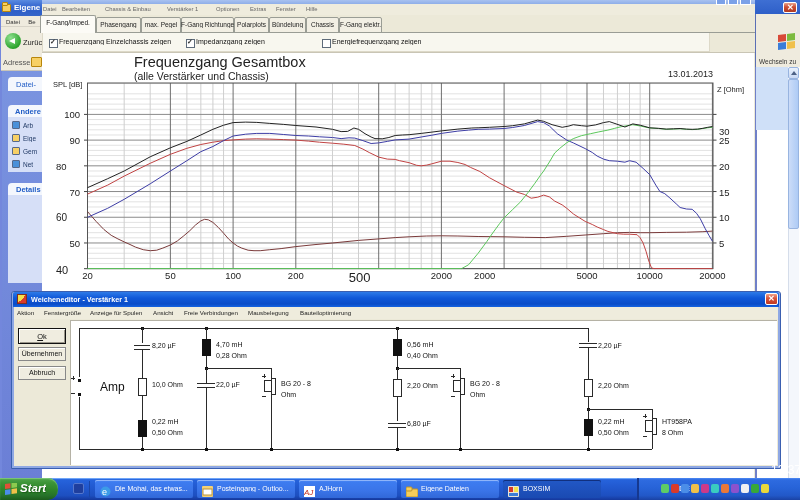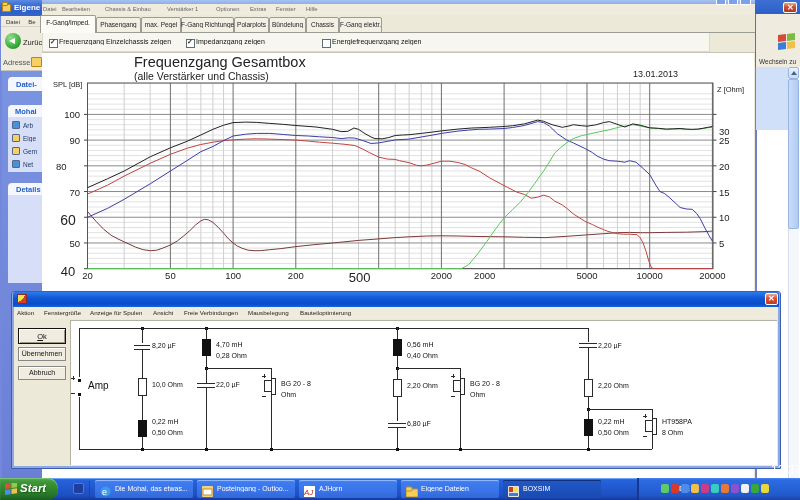--- a/index.html
+++ b/index.html
@@ -17,23 +17,23 @@
 <div class="abs tt" style="left:6px;top:18.5px;width:36px;font-size:6px;color:#333;z-index:7">Datei&nbsp;&nbsp;&nbsp;&nbsp;&nbsp;Be</div>
 <div class="abs tt" style="left:1px;top:27px;width:41px;height:27px;background:#EFEBDE;z-index:6"></div>
 <div class="abs tt" style="left:5px;top:33px;width:16px;height:16px;border-radius:50%;background:radial-gradient(circle at 35% 30%,#8FE08F,#2DA42D 70%,#1E7A1E);z-index:7"></div>
 <div class="abs tt" style="left:9px;top:38px;width:0;height:0;border-top:3px solid transparent;border-bottom:3px solid transparent;border-right:6px solid #fff;z-index:8"></div>
 <div class="abs tt" style="left:23px;top:38px;width:19px;font-size:7.5px;color:#222;z-index:7">Zurüc</div>
 <div class="abs tt" style="left:1px;top:54px;width:41px;height:17px;background:#EFEBDE;border-bottom:1px solid #C8C4B8;z-index:6"></div>
 <div class="abs tt" style="left:3px;top:58px;width:27px;font-size:7.5px;color:#555;z-index:7">Adresse</div>
 <div class="abs tt" style="left:31px;top:57px;width:11px;height:10px;background:#F7D065;border:1px solid #B8860B;border-radius:1px;z-index:7"></div>
 <div class="abs tt" style="left:2px;top:71px;width:40px;height:407px;background:linear-gradient(180deg,#7A94E0,#6B7FD6);z-index:6"></div>
 <div class="abs tt" style="left:8px;top:77px;width:34px;height:14px;background:#F4F7FD;border-radius:4px 0 0 0;z-index:7"></div>
-<div class="abs tt" style="left:16px;top:80px;width:26px;font-size:7.5px;font-weight:bold;color:#215DC6;z-index:8">Datei-</div>
+<div class="abs tt" style="left:16px;top:80px;width:26px;font-size:7.5px;font-weight:normal;color:#215DC6;z-index:8">Datei-</div>
 <div class="abs tt" style="left:8px;top:105px;width:34px;height:12px;background:#F4F7FD;border-radius:4px 0 0 0;z-index:7"></div>
-<div class="abs tt" style="left:15px;top:107px;width:27px;font-size:7.5px;font-weight:bold;color:#215DC6;z-index:8">Mohai</div>
+<div class="abs tt" style="left:15px;top:107px;width:27px;font-size:7.5px;font-weight:bold;color:#215DC6;z-index:8">Andere</div>
 <div class="abs tt" style="left:8px;top:117px;width:34px;height:55px;background:#D6DFF7;z-index:7"></div>
 <div class="abs tt" style="left:12px;top:121px;width:8px;height:8px;background:#4A90D9;border:1px solid #56688a;border-radius:1px;z-index:8"></div>
 <div class="abs tt" style="left:23px;top:122px;width:18px;font-size:6.5px;color:#1F3864;z-index:8">Arb</div>
 <div class="abs tt" style="left:12px;top:134px;width:8px;height:8px;background:#F7D065;border:1px solid #56688a;border-radius:1px;z-index:8"></div>
 <div class="abs tt" style="left:23px;top:135px;width:18px;font-size:6.5px;color:#1F3864;z-index:8">Eige</div>
 <div class="abs tt" style="left:12px;top:147px;width:8px;height:8px;background:#F7D065;border:1px solid #56688a;border-radius:1px;z-index:8"></div>
 <div class="abs tt" style="left:23px;top:148px;width:18px;font-size:6.5px;color:#1F3864;z-index:8">Gem</div>
 <div class="abs tt" style="left:12px;top:160px;width:8px;height:8px;background:#4A90D9;border:1px solid #56688a;border-radius:1px;z-index:8"></div>
 <div class="abs tt" style="left:23px;top:161px;width:18px;font-size:6.5px;color:#1F3864;z-index:8">Net</div>
 <div class="abs tt" style="left:8px;top:183px;width:34px;height:12px;background:#F4F7FD;border-radius:4px 0 0 0;z-index:7"></div>
@@ -77,30 +77,30 @@
 <div class="abs tt" style="left:50px;top:38px;font-size:7px;color:#333;font-weight:bold;z-index:14">✓</div>
 <div class="abs tt" style="left:59px;top:38px;font-size:7px;color:#111;z-index:13">Frequenzgang Einzelchassis zeigen</div>
 <div class="abs tt" style="left:186px;top:39px;width:9px;height:9px;background:#fff;border:1px solid #5E6B7A;z-index:13"></div>
 <div class="abs tt" style="left:187px;top:38px;font-size:7px;color:#333;font-weight:bold;z-index:14">✓</div>
 <div class="abs tt" style="left:196px;top:38px;font-size:7px;color:#111;z-index:13">Impedanzgang zeigen</div>
 <div class="abs tt" style="left:322px;top:39px;width:9px;height:9px;background:#fff;border:1px solid #5E6B7A;z-index:13"></div>
 <div class="abs tt" style="left:332px;top:38px;font-size:7px;color:#111;z-index:13">Energiefrequenzgang zeigen</div>
 <div class="abs tt" style="left:42px;top:53px;width:712px;height:425px;background:#fff;z-index:10"></div>
 <div class="abs tt" style="left:134px;top:54px;font-size:14.5px;color:#222;z-index:12">Frequenzgang Gesamtbox</div>
 <div class="abs tt" style="left:134px;top:70px;font-size:10.5px;color:#222;z-index:12">(alle Verstärker und Chassis)</div>
-<div class="abs tt" style="left:633px;top:69px;width:80px;font-size:9px;color:#222;text-align:left;z-index:12">13.01.2013</div>
+<div class="abs tt" style="left:633px;top:69px;width:80px;font-size:9px;color:#222;text-align:right;z-index:12">13.01.2013</div>
 <div class="abs tt" style="left:53px;top:79.5px;font-size:7.5px;color:#222;z-index:12">SPL [dB]</div>
 <div class="abs tt" style="left:717px;top:84.5px;font-size:7.5px;color:#222;z-index:12">Z [Ohm]</div>
 <div class="abs tt" style="left:56px;top:109.4px;width:24px;font-size:9.5px;color:#222;text-align:right;z-index:12">100</div>
 <div class="abs tt" style="left:56px;top:135.1px;width:24px;font-size:9.5px;color:#222;text-align:right;z-index:12">90</div>
 <div class="abs tt" style="left:56px;top:160.8px;width:24px;font-size:9.5px;color:#222;text-align:left;z-index:12">80</div>
 <div class="abs tt" style="left:56px;top:186.5px;width:24px;font-size:9.5px;color:#222;text-align:right;z-index:12">70</div>
-<div class="abs tt" style="left:56px;top:212.3px;width:24px;font-size:14px;color:#222;text-align:center;z-index:12">60</div>
+<div class="abs tt" style="left:56px;top:212.3px;width:24px;font-size:10px;color:#222;text-align:left;z-index:12">60</div>
 <div class="abs tt" style="left:56px;top:238.0px;width:24px;font-size:9.5px;color:#222;text-align:right;z-index:12">50</div>
-<div class="abs tt" style="left:56px;top:263.7px;width:24px;font-size:13px;color:#222;text-align:center;z-index:12">40</div>
+<div class="abs tt" style="left:56px;top:263.7px;width:24px;font-size:11px;color:#222;text-align:left;z-index:12">40</div>
 <div class="abs tt" style="left:719px;top:126px;width:16px;font-size:9.5px;color:#222;z-index:12">30</div>
 <div class="abs tt" style="left:719px;top:135.1px;width:16px;font-size:9.5px;color:#222;z-index:12">25</div>
 <div class="abs tt" style="left:719px;top:160.8px;width:16px;font-size:9.5px;color:#222;z-index:12">20</div>
 <div class="abs tt" style="left:719px;top:186.5px;width:16px;font-size:9.5px;color:#222;z-index:12">15</div>
 <div class="abs tt" style="left:719px;top:212.3px;width:16px;font-size:9.5px;color:#222;z-index:12">10</div>
 <div class="abs tt" style="left:719px;top:238.0px;width:16px;font-size:9.5px;color:#222;z-index:12">5</div>
 <div class="abs tt" style="left:57.5px;top:269.5px;width:60px;font-size:9.5px;color:#222;text-align:center;z-index:12">20</div>
 <div class="abs tt" style="left:140.4px;top:269.5px;width:60px;font-size:9.5px;color:#222;text-align:center;z-index:12">50</div>
 <div class="abs tt" style="left:203.1px;top:269.5px;width:60px;font-size:9.5px;color:#222;text-align:center;z-index:12">100</div>
 <div class="abs tt" style="left:265.8px;top:269.5px;width:60px;font-size:9.5px;color:#222;text-align:center;z-index:12">200</div>
@@ -217,39 +217,40 @@
 <polyline stroke="#7a3a3a" points="87.5,211.6 96.1,221.4 104.0,229.6 111.2,235.3 117.9,238.9 124.2,241.9 130.0,244.5 135.5,247.1 143.2,249.7 150.2,250.7 156.7,250.2 162.8,248.1 170.4,245.0 177.4,240.9 183.8,235.8 189.9,230.6 195.5,225.0 200.8,220.9 204.6,219.3 208.3,219.8 212.9,222.4 218.4,227.5 223.6,233.2 228.5,238.9 233.1,243.0 237.5,246.1 241.7,248.1 248.1,250.2 254.0,250.7 260.2,250.7 269.8,249.7 281.1,248.6 295.8,246.6 316.0,244.5 332.5,243.0 358.5,240.4 378.7,238.9 395.2,237.6 409.1,236.8 426.7,236.0 441.4,235.8 457.9,236.0 478.1,236.5 504.1,236.8 524.3,237.3 545.2,237.6 566.8,236.3 585.2,235.0 603.5,233.7 617.4,232.7 629.5,232.4 640.2,232.7 649.7,232.7 666.2,232.4 686.4,232.2 702.9,231.7 712.4,231.1"></polyline>
 <polyline stroke="#c04343" points="87.5,194.1 107.7,185.1 124.2,176.1 150.2,163.3 170.4,154.3 186.9,148.3 200.8,144.5 212.9,142.2 223.6,140.6 233.1,139.9 245.7,139.1 256.8,138.8 269.8,139.1 283.7,139.6 295.8,140.1 308.4,141.1 319.5,142.2 332.5,143.2 343.8,144.2 354.8,145.5 362.9,149.1 369.2,152.5 375.0,155.3 378.7,157.1 387.3,159.1 395.2,159.4 399.6,160.7 409.1,162.7 416.6,165.3 421.2,165.8 426.7,165.1 431.9,163.8 441.4,161.2 450.0,161.2 457.9,162.5 465.1,164.5 470.5,167.4 479.9,171.5 489.4,177.7 497.0,181.8 504.1,185.6 516.7,192.1 524.3,194.4 531.2,198.2 537.7,197.2 543.7,195.1 549.4,196.9 554.7,201.1 562.2,204.9 566.8,208.3 573.3,213.9 579.4,217.8 585.2,221.4 592.3,224.5 597.2,227.0 603.5,229.6 607.9,231.4 617.4,233.7 623.7,234.2 629.5,234.2 637.1,234.7 640.2,237.8 643.1,243.0 646.0,251.2 648.8,261.0 651.5,267.9 654.1,268.6 666.2,268.6 686.4,268.6 712.4,268.6"></polyline>
 <polyline stroke="#3d3da5" points="87.5,217.3 107.7,208.3 124.2,199.3 150.2,183.8 170.4,171.0 186.9,160.7 200.8,151.7 212.9,146.5 223.6,140.6 233.1,136.0 245.7,134.2 256.8,133.4 269.8,133.4 283.7,134.5 295.8,135.5 308.4,136.0 319.5,136.8 332.5,137.5 341.1,138.6 349.0,137.8 354.8,138.1 362.9,140.6 371.1,143.5 378.7,142.9 387.3,141.4 395.2,139.9 409.1,139.1 421.2,137.0 431.9,135.2 441.4,133.4 457.9,131.1 468.5,130.1 478.1,129.3 489.4,129.1 504.1,128.5 512.7,127.5 524.3,125.5 537.7,121.6 543.7,122.6 549.4,126.0 557.3,133.7 566.8,140.1 573.3,142.9 585.2,148.6 592.3,152.5 597.2,156.1 603.5,159.1 609.3,160.7 617.4,161.2 624.9,162.2 629.5,160.7 636.1,162.2 643.1,168.4 649.7,174.6 655.8,185.1 659.9,191.5 664.7,193.6 669.9,198.0 676.8,204.4 680.1,207.5 686.4,209.0 692.2,209.3 696.6,213.4 700.3,218.8 705.3,228.8 709.2,235.8 712.4,241.2"></polyline>
 <polyline stroke="#5bc75b" points="87.5,268.6 358.5,268.6 421.2,268.6 461.6,268.6 468.5,264.8 478.1,253.3 486.7,241.7 492.0,234.0 499.5,223.7 504.1,217.8 512.7,209.5 520.6,201.8 527.8,192.8 534.5,183.8 540.8,174.8 543.7,171.0 549.4,162.0 554.7,153.0 559.8,148.3 566.8,142.7 573.3,138.6 581.4,135.7 590.5,133.7 598.8,131.9 607.9,130.1 614.8,128.3 621.2,126.7 627.2,125.7 632.8,124.7 640.2,126.0 649.7,128.0 658.3,128.5 666.2,129.3 673.4,129.1 680.1,128.8 686.4,129.3 692.2,129.6 697.7,129.3 702.9,128.5 707.8,127.8 712.4,127.3"></polyline>
 <polyline stroke="#222222" points="87.5,187.7 107.7,178.7 124.2,171.0 150.2,156.8 170.4,147.8 186.9,141.4 200.8,135.0 212.9,129.3 223.6,125.2 233.1,122.6 245.7,122.1 256.8,122.4 269.8,123.4 283.7,124.4 295.8,125.5 316.0,127.0 332.5,129.3 341.1,131.6 347.7,131.4 353.9,128.0 358.5,129.3 365.0,133.7 371.1,137.0 375.0,138.6 382.2,138.8 388.9,137.5 395.2,135.5 402.4,135.0 409.1,134.7 421.2,133.4 431.9,132.1 441.4,130.9 457.9,129.1 471.8,128.0 478.1,127.8 489.4,127.3 504.1,126.5 512.7,125.7 524.3,123.9 537.7,120.1 543.7,121.3 552.1,124.7 562.2,127.3 569.0,126.0 573.3,124.7 581.4,125.7 587.0,126.2 595.6,124.9 603.5,122.6 609.3,121.6 616.1,123.9 624.9,127.0 629.5,125.2 632.8,123.9 640.2,125.2 649.7,127.8 658.3,128.3 666.2,129.1 673.4,128.8 680.1,128.5 686.4,129.1 692.2,129.3 697.7,129.1 702.9,128.3 707.8,127.3 712.4,126.5"></polyline>
 </g>
 </svg>
 <div class="abs tt" style="left:11px;top:291px;width:770px;height:178px;background:#ECE9D8;border:1px solid #3A5FB0;border-radius:3px 3px 0 0;box-shadow:inset 0 0 0 2px #8FA8E4;z-index:40"></div>
 <div class="abs tt" style="left:13px;top:292px;width:766px;height:15px;background:linear-gradient(180deg,#2E7BE8 0%,#1058D8 40%,#0A4CC8 80%,#1663E0 100%);border-radius:2px 2px 0 0;z-index:41"></div>
 <div class="abs tt" style="left:17px;top:294px;width:10px;height:10px;background:linear-gradient(135deg,#F5E14A 50%,#D83A2A 50%);border:1px solid #803020;z-index:42"></div>
+<div class="abs tt" style="left:31px;top:295px;width:200px;font-size:7.2px;font-weight:bold;color:#fff;z-index:42">Weicheneditor - Verstärker 1</div>
 <div class="abs tt" style="left:765px;top:293px;width:13px;height:12px;background:linear-gradient(180deg,#F0A088,#D8523A 45%,#C03A22);border:1px solid #fff;border-radius:2px;z-index:42"></div>
 <div class="abs tt" style="left:768px;top:294px;font-size:8px;color:#fff;font-weight:bold;z-index:43">✕</div>
 <div class="abs tt" style="left:14px;top:307px;width:764px;height:12px;background:#EFECDD;z-index:41"></div>
 <div class="abs tt" style="left:17px;top:308.5px;font-size:6.2px;color:#222;z-index:42">Aktion</div>
 <div class="abs tt" style="left:44px;top:308.5px;font-size:6.2px;color:#222;z-index:42">Fenstergröße</div>
 <div class="abs tt" style="left:90px;top:308.5px;font-size:6.2px;color:#222;z-index:42">Anzeige für Spulen</div>
 <div class="abs tt" style="left:153px;top:308.5px;font-size:6.2px;color:#222;z-index:42">Ansicht</div>
 <div class="abs tt" style="left:184px;top:308.5px;font-size:6.2px;color:#222;z-index:42">Freie Verbindungen</div>
 <div class="abs tt" style="left:248px;top:308.5px;font-size:6.2px;color:#222;z-index:42">Mausbelegung</div>
 <div class="abs tt" style="left:300px;top:308.5px;font-size:6.2px;color:#222;z-index:42">Bauteiloptimierung</div>
 <div class="abs tt" style="left:14px;top:319px;width:764px;height:147px;background:#ECE9D8;z-index:41"></div>
 <div class="abs tt" style="left:70px;top:320px;width:707px;height:145px;background:#fff;border-left:1px solid #B5B2A5;border-top:1px solid #B5B2A5;z-index:41"></div>
 <div class="abs tt" style="left:18px;top:328px;width:48px;height:16px;background:#F0EDE0;border:1px solid #111;box-shadow:inset 1px 1px 0 #fff,inset -1px -1px 0 #9a968a;z-index:42"></div>
 <div class="abs tt" style="left:19px;top:332px;width:46px;font-size:7.5px;color:#111;text-align:center;z-index:43"><u>O</u>k</div>
 <div class="abs tt" style="left:18px;top:347px;width:48px;height:14px;background:#F0EDE0;border:1px solid #888;box-shadow:inset 1px 1px 0 #fff;z-index:42"></div>
 <div class="abs tt" style="left:18px;top:350px;width:48px;font-size:7px;color:#111;text-align:center;z-index:43"><u>Ü</u>bernehmen</div>
 <div class="abs tt" style="left:18px;top:366px;width:48px;height:14px;background:#F0EDE0;border:1px solid #888;box-shadow:inset 1px 1px 0 #fff;z-index:42"></div>
 <div class="abs tt" style="left:18px;top:369px;width:48px;font-size:7px;color:#111;text-align:center;z-index:43"><u>A</u>bbruch</div>
-<div class="abs tt" style="left:88px;top:379.5px;font-size:10px;color:#111;z-index:43">Amp</div>
+<div class="abs tt" style="left:100px;top:379.5px;font-size:12px;color:#111;z-index:43">Amp</div>
 <div class="abs tt" style="left:152px;top:342px;font-size:7px;color:#111;z-index:43">8,20 µF</div>
 <div class="abs tt" style="left:152px;top:381px;font-size:7px;color:#111;z-index:43">10,0 Ohm</div>
 <div class="abs tt" style="left:152px;top:418px;font-size:7px;color:#111;z-index:43">0,22 mH</div>
 <div class="abs tt" style="left:152px;top:429px;font-size:7px;color:#111;z-index:43">0,50 Ohm</div>
 <div class="abs tt" style="left:216px;top:341px;font-size:7px;color:#111;z-index:43">4,70 mH</div>
 <div class="abs tt" style="left:216px;top:352px;font-size:7px;color:#111;z-index:43">0,28 Ohm</div>
 <div class="abs tt" style="left:216px;top:381px;font-size:7px;color:#111;z-index:43">22,0 µF</div>
 <div class="abs tt" style="left:281px;top:380px;font-size:7px;color:#111;z-index:43">BG 20 - 8</div>
 <div class="abs tt" style="left:281px;top:391px;font-size:7px;color:#111;z-index:43">Ohm</div>
 <div class="abs tt" style="left:407px;top:341px;font-size:7px;color:#111;z-index:43">0,56 mH</div>

